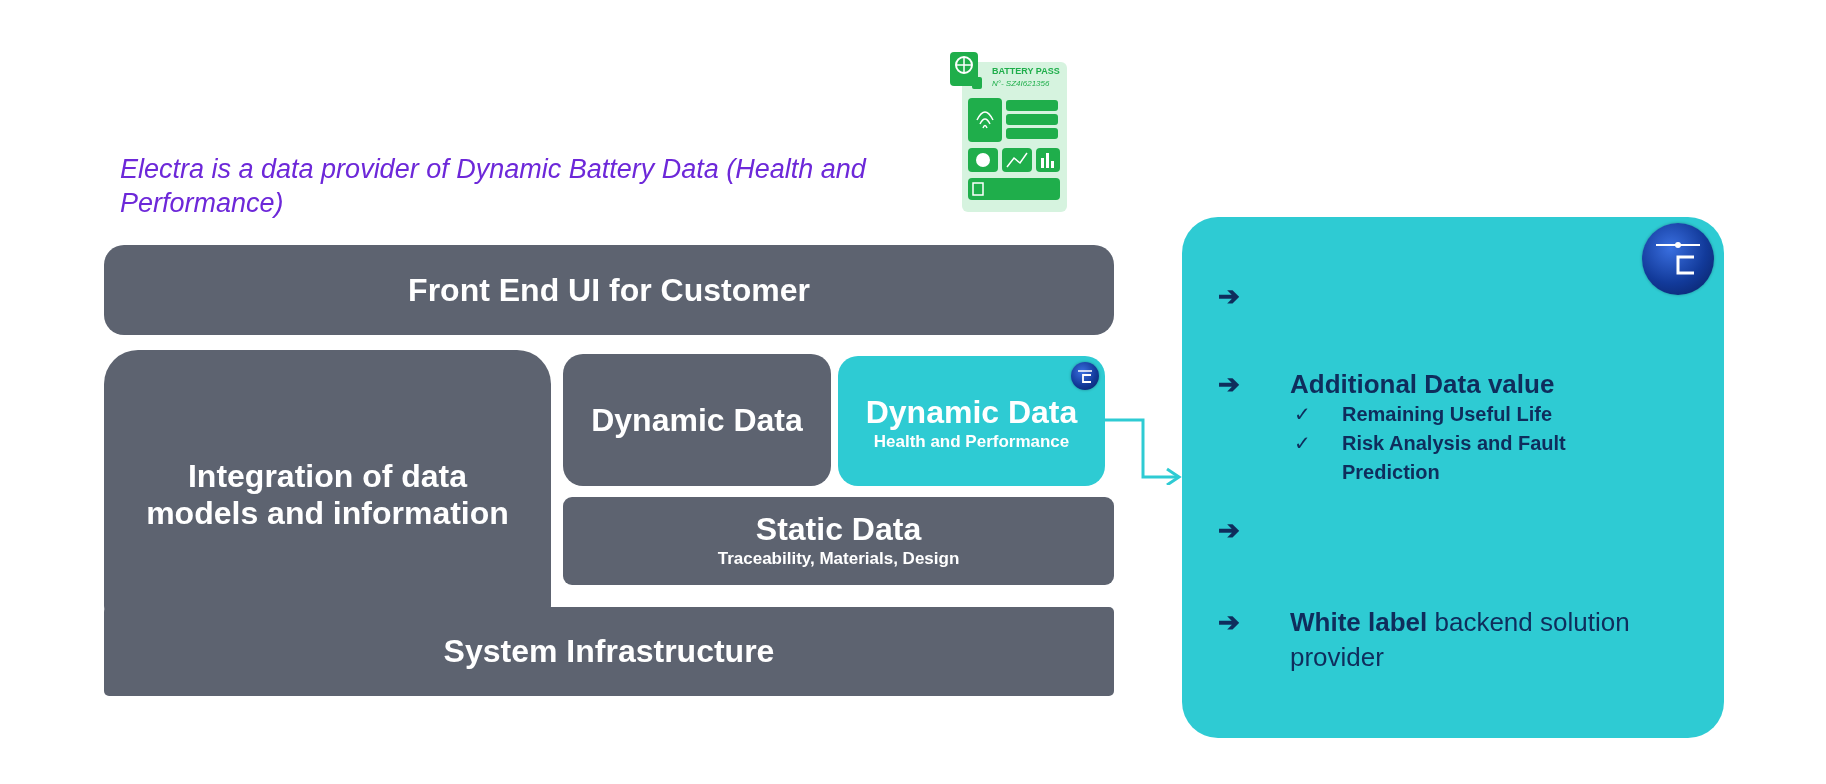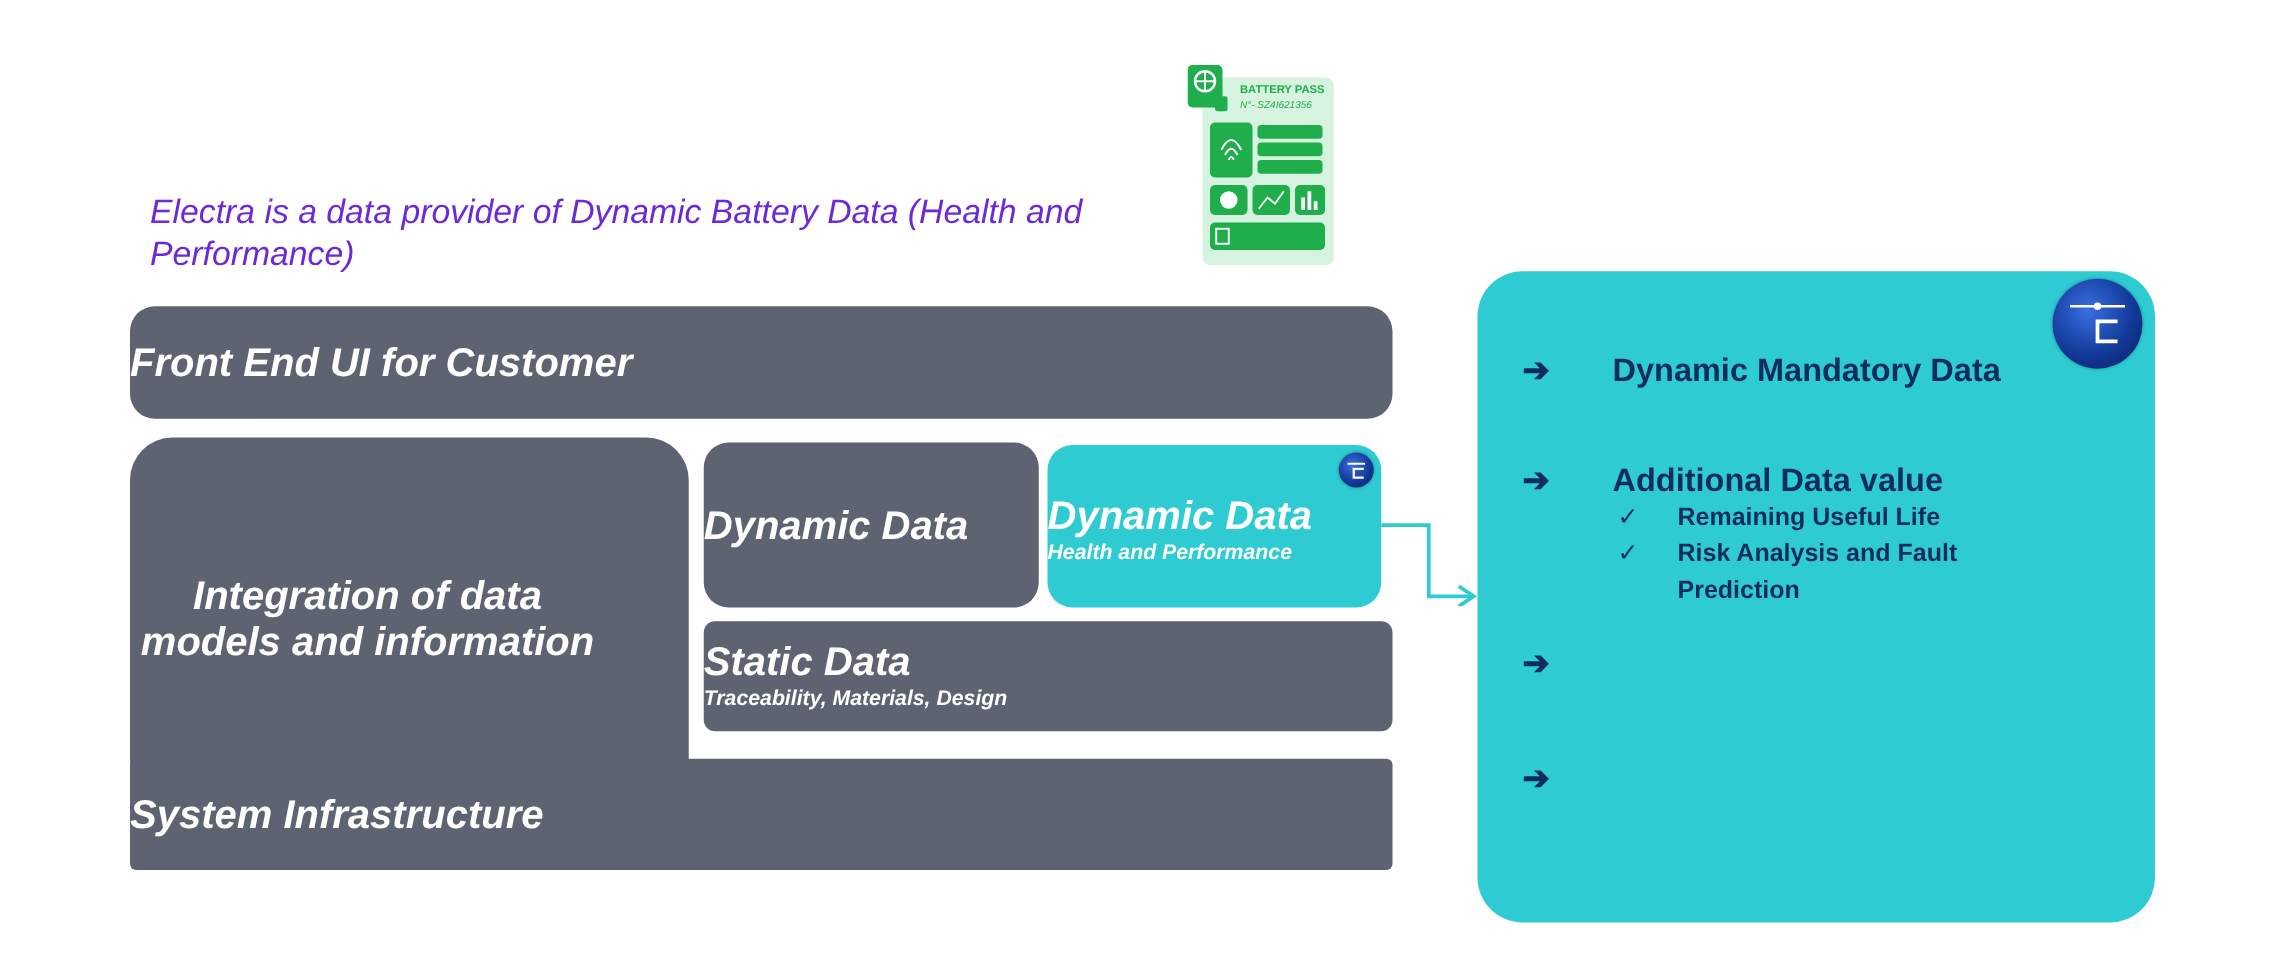--- a/index.html
+++ b/index.html
@@ -1,18 +1,18 @@
 <!DOCTYPE html>
 <html><head>
 <meta charset="utf-8">
 <style>
   html, body { margin:0; padding:0; background:#ffffff; }
   body { width:1826px; height:784px; position:relative; overflow:hidden; font-family:"Liberation Sans", sans-serif; }
   .abs { position:absolute; }
-  .gray { background:#5d6370; color:#ffffff; border-radius:22px; display:flex; flex-direction:column; align-items:flex-start; justify-content:center; text-align:center;font-style:italic; }
+  .gray { background:#5d6370; color:#ffffff; border-radius:22px; display:flex; flex-direction:column; align-items:center; justify-content:center; text-align:center; }
   .teal { background:#2ecbd3; }
   .t-big { font-weight:bold; font-size:32px; line-height:1.15; }
   .t-sub { font-weight:bold; font-size:17px; line-height:1.35; }
   .intro { left:120px; top:152px; width:840px; font-style:italic; font-size:27px; line-height:34px; color:#6d28d9; }
   .panel { left:1182px; top:217px; width:542px; height:521px; border-radius:36px; }
   .bullet { position:absolute; left:36px; right:30px; color:#0f2d5c; font-size:26px; line-height:35px; }
   .bullet .arrow { position:absolute; left:0; top:0; font-weight:bold; }
   .bullet .txt { margin-left:72px; display:block; }
   .bullet b { font-weight:bold; }
   .sub { position:absolute; left:160px; color:#0f2d5c; font-size:20px; font-weight:bold; line-height:29px; }
@@ -93,21 +93,20 @@
   <div class="abs logo" style="right:10px;top:6px;width:72px;height:72px;">
     <svg width="72" height="72" viewBox="0 0 72 72">
         <line x1="14" y1="22" x2="58" y2="22" stroke="#fff" stroke-width="2"></line>
         <circle cx="36" cy="22" r="3" fill="#fff"></circle>
         <path d="M52 34 H36 V50 H52" stroke="#fff" stroke-width="3" fill="none"></path>
       </svg>
   </div>
 
   <div class="bullet" style="top:62px;">
     <span class="arrow">➔</span>
-    <span class="txt"><b>Dynamic Mandatory Data</b></span>
   </div>
 
   <div class="bullet" style="top:150px;">
     <span class="arrow">➔</span>
     <span class="txt"><b>Additional Data value</b></span>
   </div>
   <div class="sub" style="top:183px;">
     <span class="chk">✓</span>
     <span>Remaining Useful Life</span>
   </div>
@@ -115,14 +114,15 @@
     <span class="chk">✓</span>
     <span>Risk Analysis and Fault Prediction</span>
   </div>
 
   <div class="bullet" style="top:296px;">
     <span class="arrow">➔</span>
   </div>
 
   <div class="bullet" style="top:388px;">
     <span class="arrow">➔</span>
+    <span class="txt"><b>White label</b><span> backend solution provider</span></span>
   </div>
 </div>
 
 </body></html>

